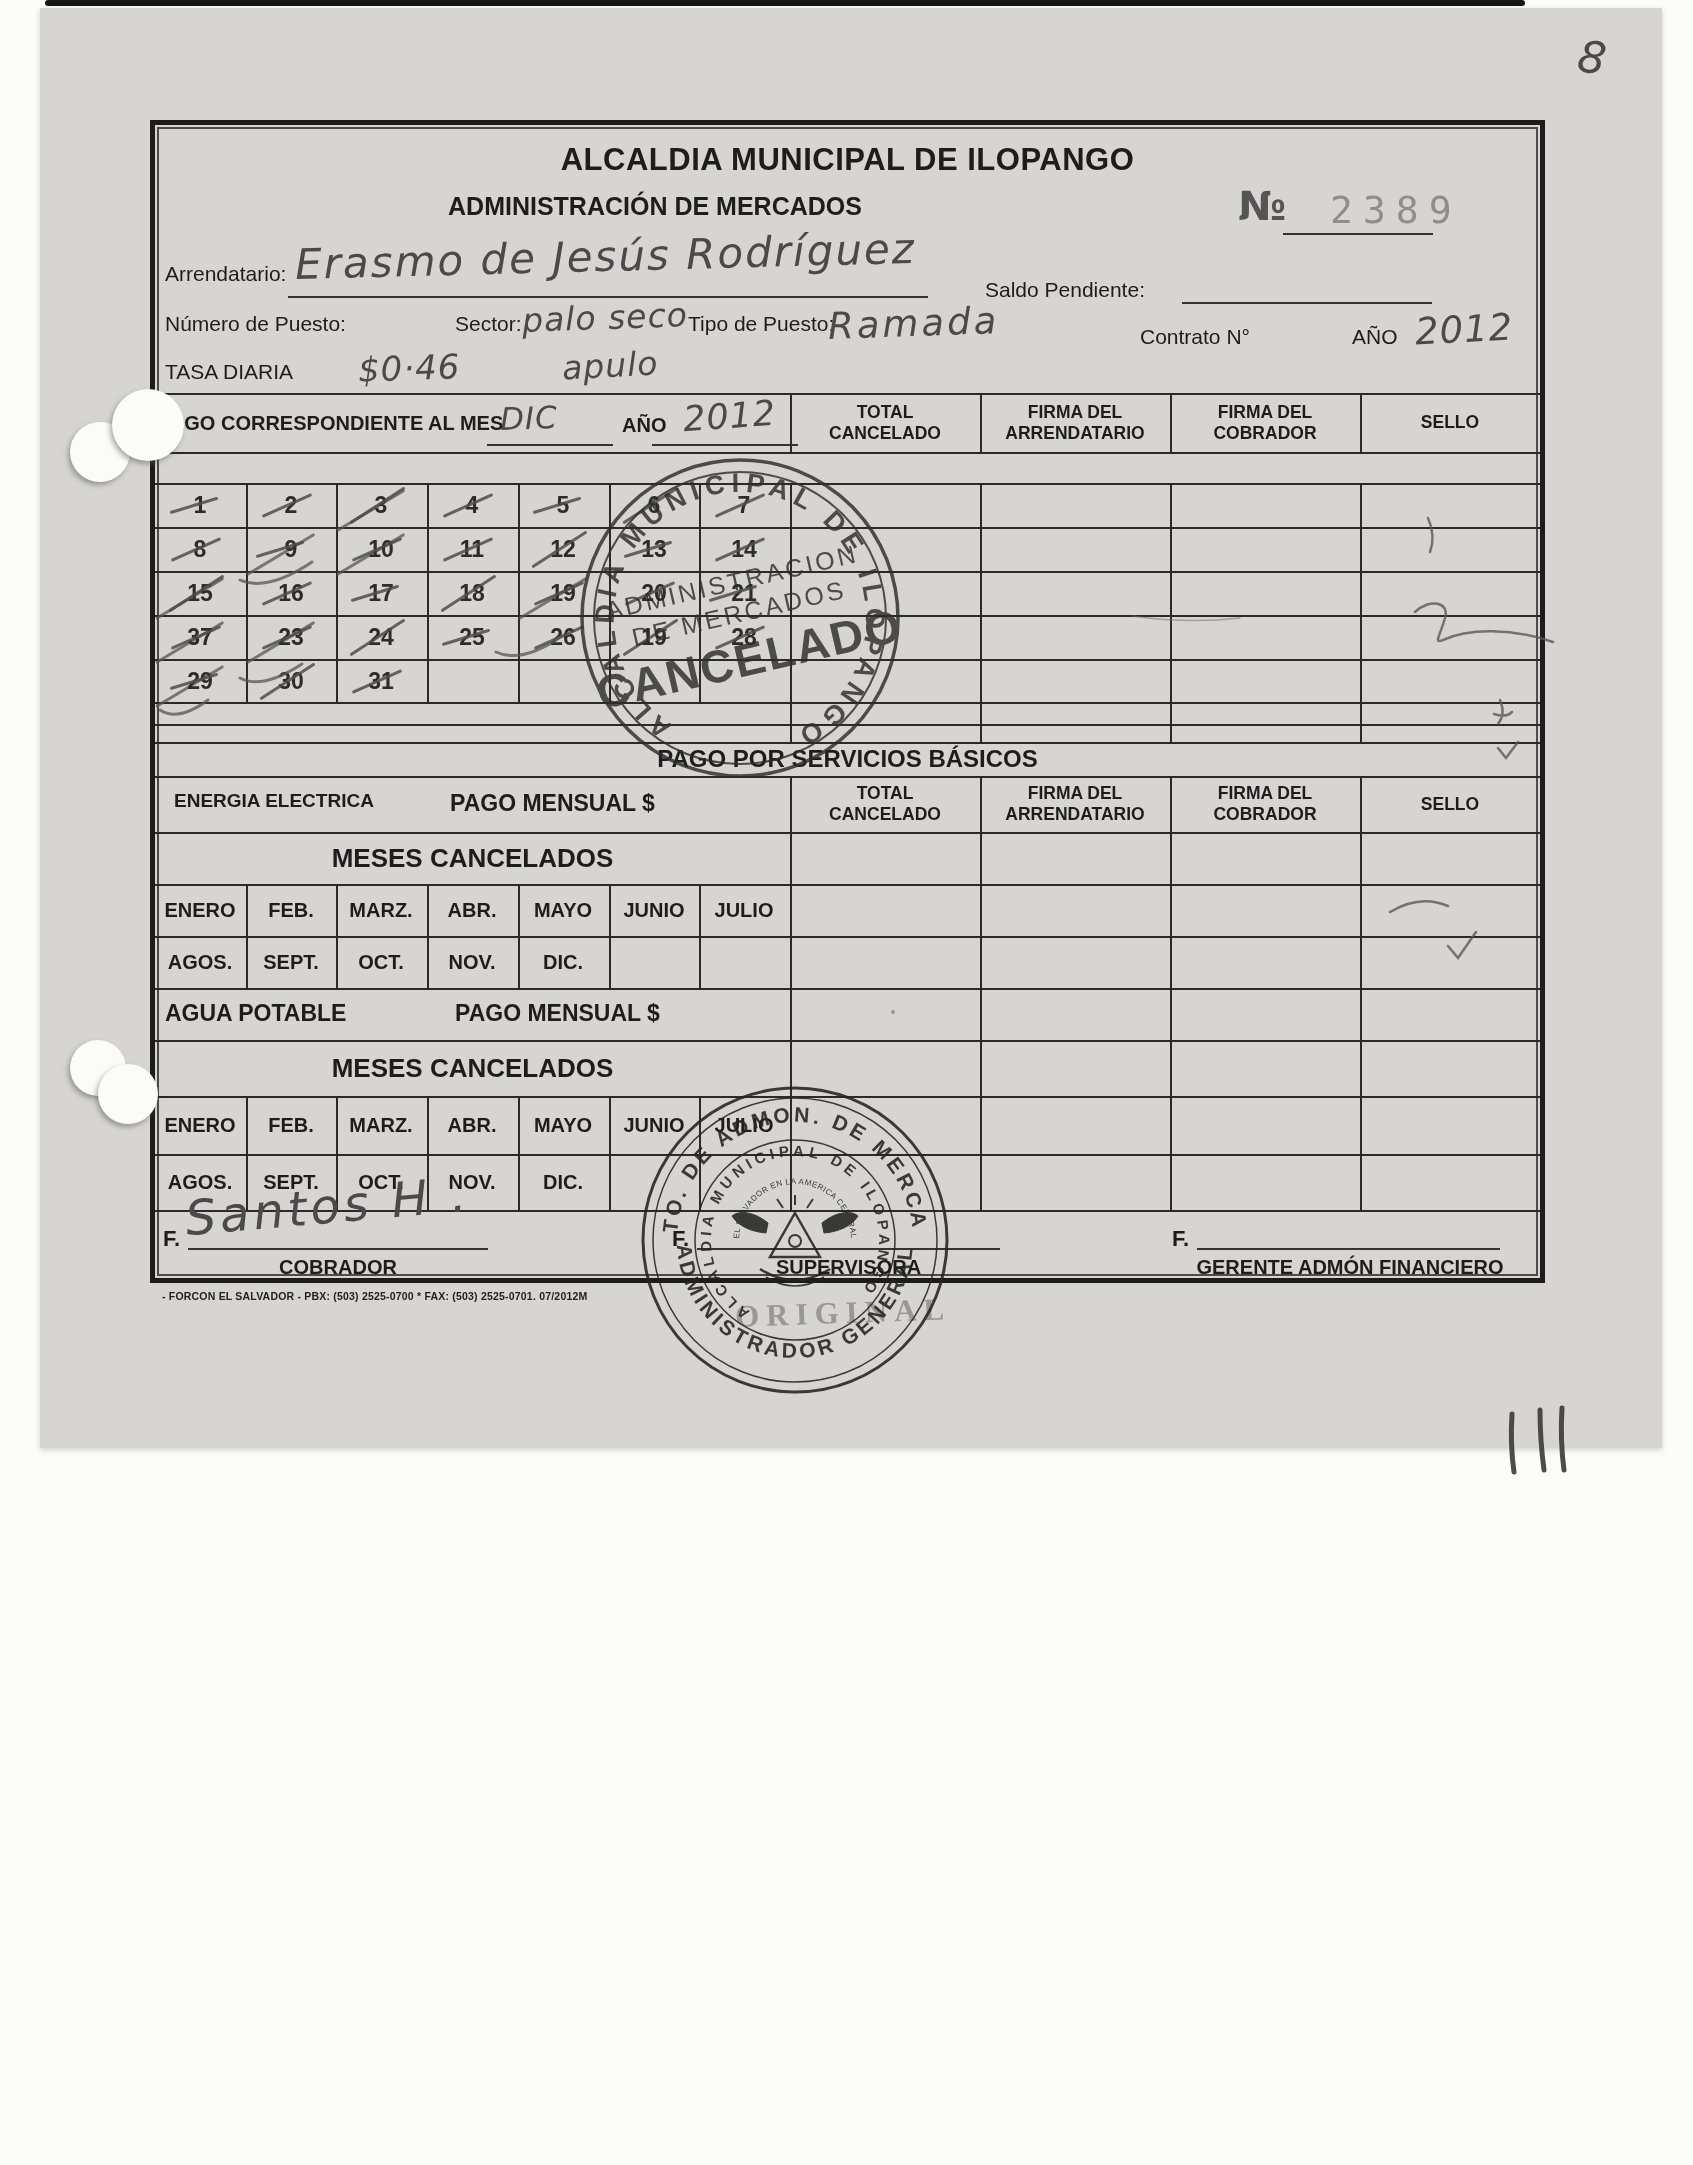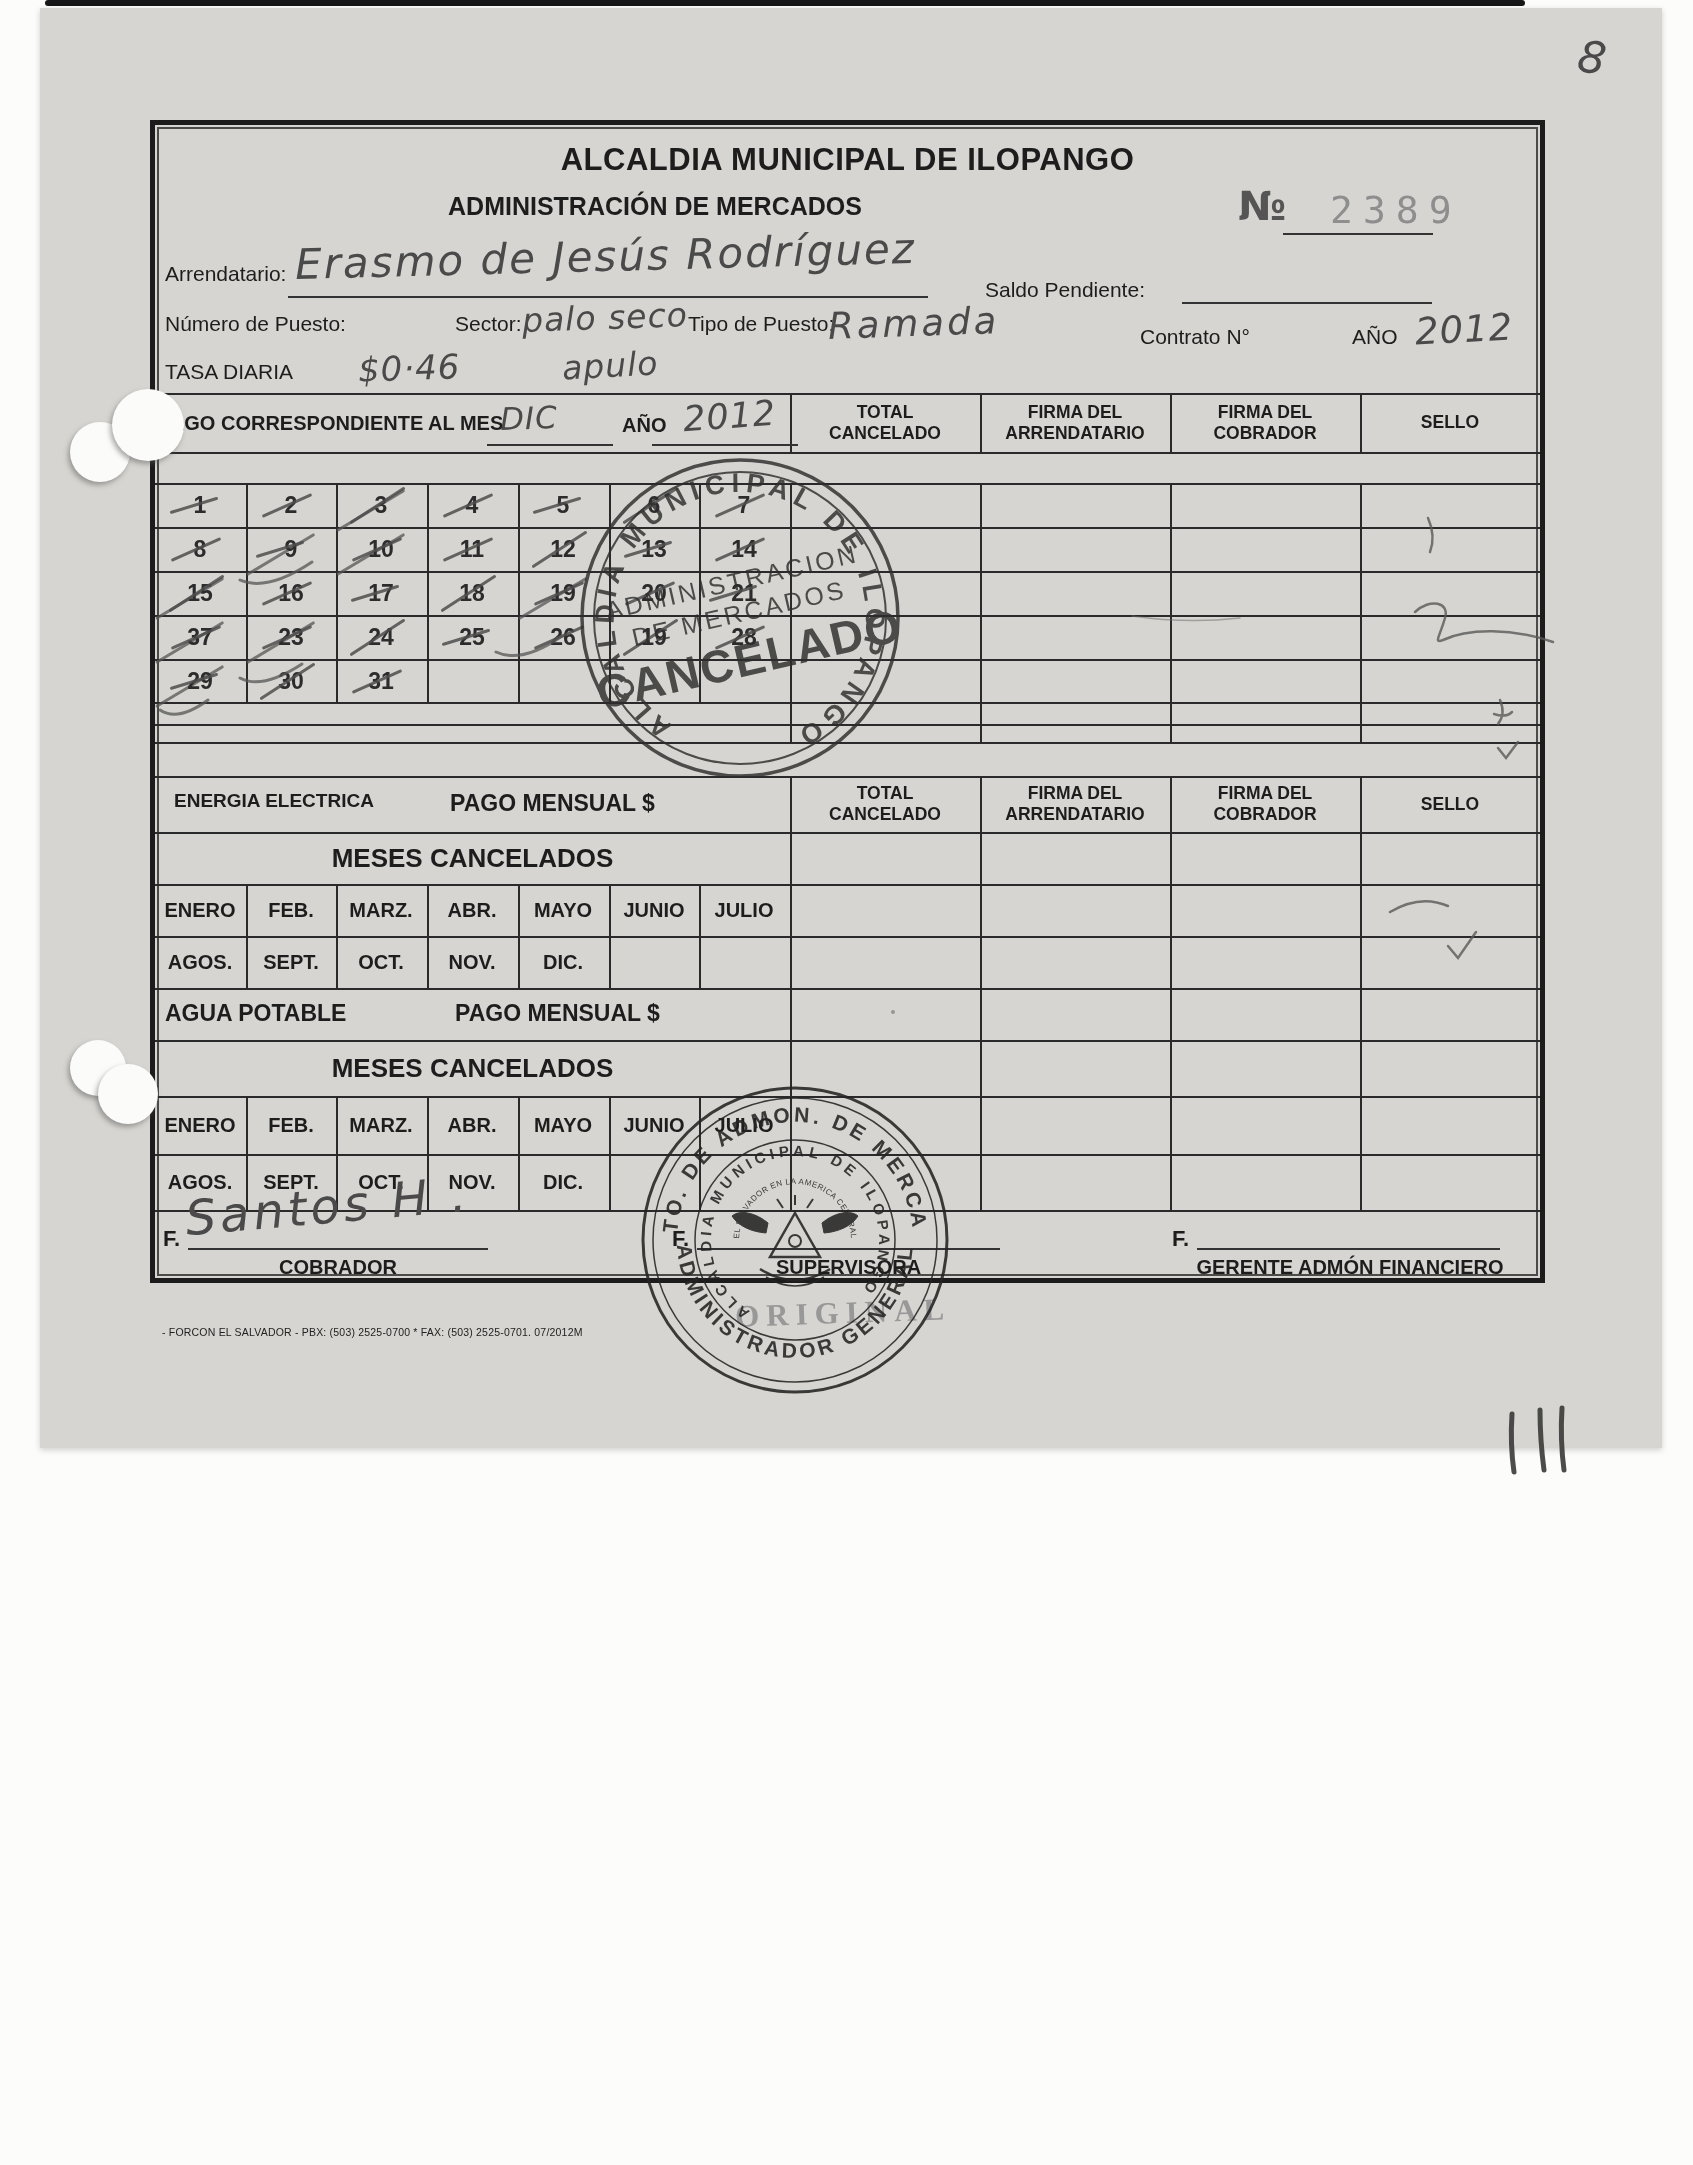--- a/index.html
+++ b/index.html
@@ -36,21 +36,21 @@
   .days .day:nth-child(3n)::after{transform:rotate(-33deg);width:72%;left:10%;}
   .days .day:nth-child(4n+1)::after{transform:rotate(-17deg);width:55%;}
   .day.sw::before{content:"";position:absolute;left:-6%;top:58%;width:88%;height:2.5px;background:#565656;
                   border-radius:3px;transform:rotate(-31deg);opacity:.75;}
   
   .mcell{position:absolute;width:90px;display:flex;align-items:center;justify-content:center;
          font-weight:bold;font-size:20px;}
   .sig-label{position:absolute;font-weight:bold;font-size:20px;}
   .fl{position:absolute;font-weight:bold;font-size:22px;}
   .punch{position:absolute;background:#fbfbfa;border-radius:50%;box-shadow:-2px 3px 5px rgba(90,90,90,.5);}
-  .footer-imprint{position:absolute;font-size:10.5px;font-weight:normal;color:#222;letter-spacing:.2px;margin-top:36px;}
+  .footer-imprint{position:absolute;font-size:10.5px;font-weight:bold;color:#222;letter-spacing:.2px;}
   .original{position:absolute;font-family:"Liberation Serif",serif;font-weight:bold;font-size:31px;
             color:#8a8a8a;letter-spacing:7px;opacity:.8;transform:rotate(-2deg);}
   svg text{font-family:"Liberation Sans",sans-serif;}
 </style>
 </head>
 <body>
 
 <div class="page">
   <div class="scan-edge"></div>
   <div class="paper"></div>
@@ -250,20 +250,21 @@
         <span>29</span>
       </div>
     <div class="day" style="left:246px;top:659px;">
         <span>30</span>
       </div>
     <div class="day" style="left:336px;top:659px;">
         <span>31</span>
       </div>
   </div>
 
+  <div class="center-row b" style="left:155px;top:742px;width:1385px;height:34px;font-size:24px;">PAGO POR SERVICIOS BÁSICOS</div>
   <div class="t b" style="left:174px;top:790px;font-size:19px;">ENERGIA ELECTRICA</div>
   <div class="t b" style="left:450px;top:790px;font-size:23px;">PAGO MENSUAL $</div>
   <div class="colhead" style="left:790px;top:776px;width:190px;height:56px;">
     <span>TOTAL</span>
       <span>CANCELADO</span>
   </div>
   <div class="colhead" style="left:980px;top:776px;width:190px;height:56px;">
     <span>FIRMA DEL</span>
       <span>ARRENDATARIO</span>
   </div>

